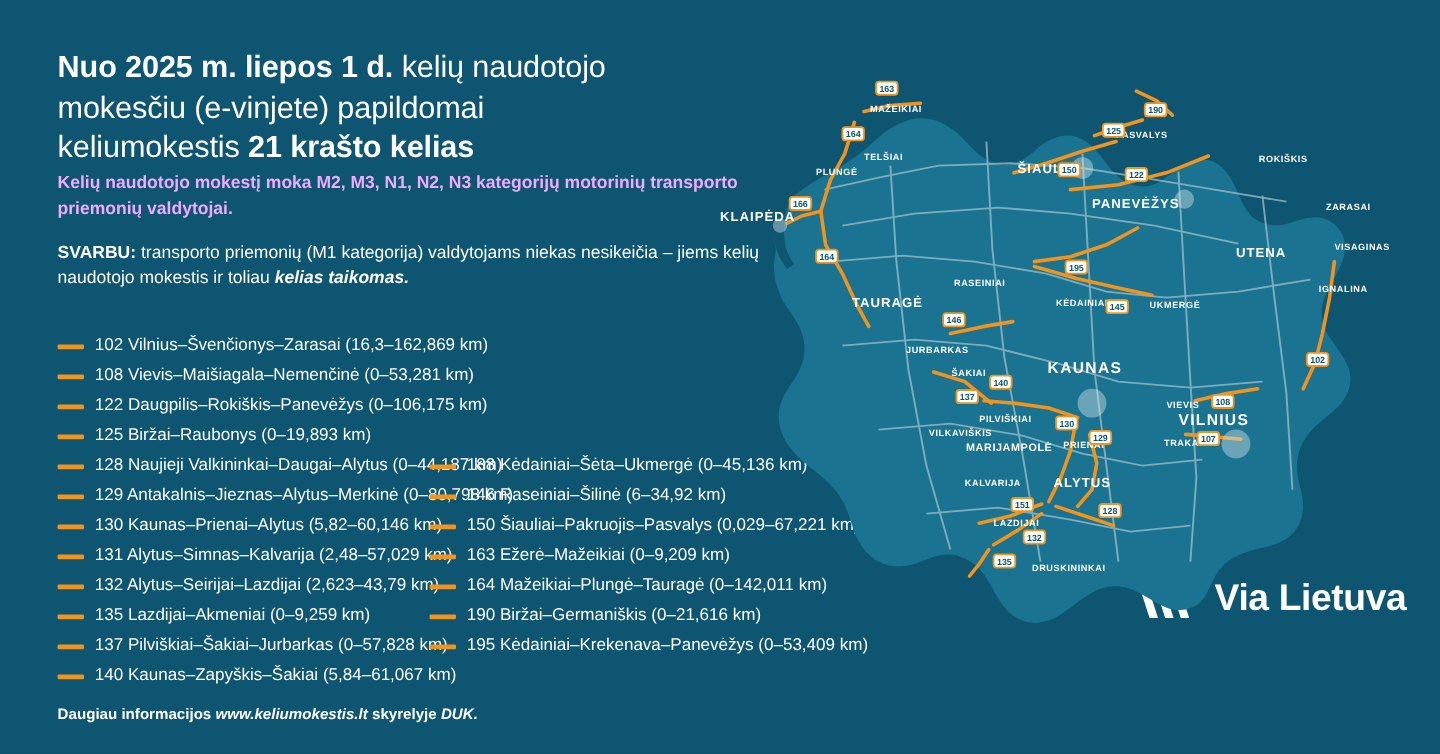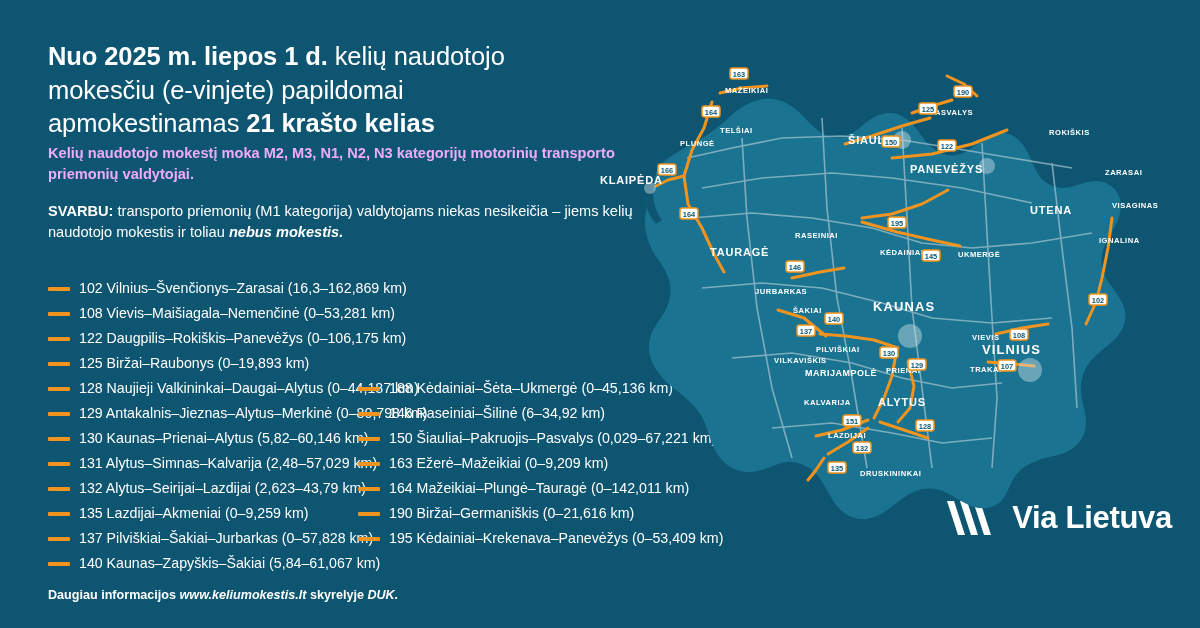--- a/index.html
+++ b/index.html
@@ -54,21 +54,21 @@
   
   .footer{
     position:absolute;left:48px;top:588px;
     font-size:12.6px;color:#ffffff;font-weight:bold;
   }
   .footer .site{font-style:italic;font-weight:bold;}
   .footer .reg{font-weight:bold;}
 
   
   .logo{
-    position:absolute;right:28px;bottom:20px;
+    position:absolute;right:28px;bottom:40px;
     display:flex;align-items:center;gap:11px;
   }
   .logo-mark{display:block;}
   .logo-text{
     font-size:31px;font-weight:bold;color:#ffffff;letter-spacing:-0.3px;
   }
 
   
   .map{
     position:absolute;left:592px;top:18px;width:600px;height:560px;
@@ -86,27 +86,27 @@
 </style>
 </head>
 <body>
 
 <div class="root">
 
   <div class="left">
     <div class="headline">
       <span><b>Nuo 2025 m. liepos 1 d.</b><span> kelių naudotojo</span></span>
       <span class="l2">mokesčiu (e-vinjete) papildomai</span>
-      <span class="l2"><span>apmokestinamas </span><b>21 krašto kelias</b></span>
+      <span class="l2"><span>keliumokestis </span><b>21 krašto kelias</b></span>
     </div>
 
     <div class="sub">Kelių naudotojo mokestį moka M2, M3, N1, N2, N3 kategorijų motorinių transporto priemonių valdytojai.</div>
 
     <div class="note">
-      <b>SVARBU:</b><span> transporto priemonių (M1 kategorija) valdytojams niekas nesikeičia – jiems kelių naudotojo mokestis ir toliau </span><i>nebus mokestis.</i>
+      <b>SVARBU:</b><span> transporto priemonių (M1 kategorija) valdytojams niekas nesikeičia – jiems kelių naudotojo mokestis ir toliau </span><i>kelias taikomas.</i>
     </div>
   </div>
 
   <div class="roads">
     <div class="col">
       <div class="road">
           <span class="dash"></span>
           <span class="road-text">102 Vilnius–Švenčionys–Zarasai (16,3–162,869 km)</span>
         </div>
       <div class="road">

